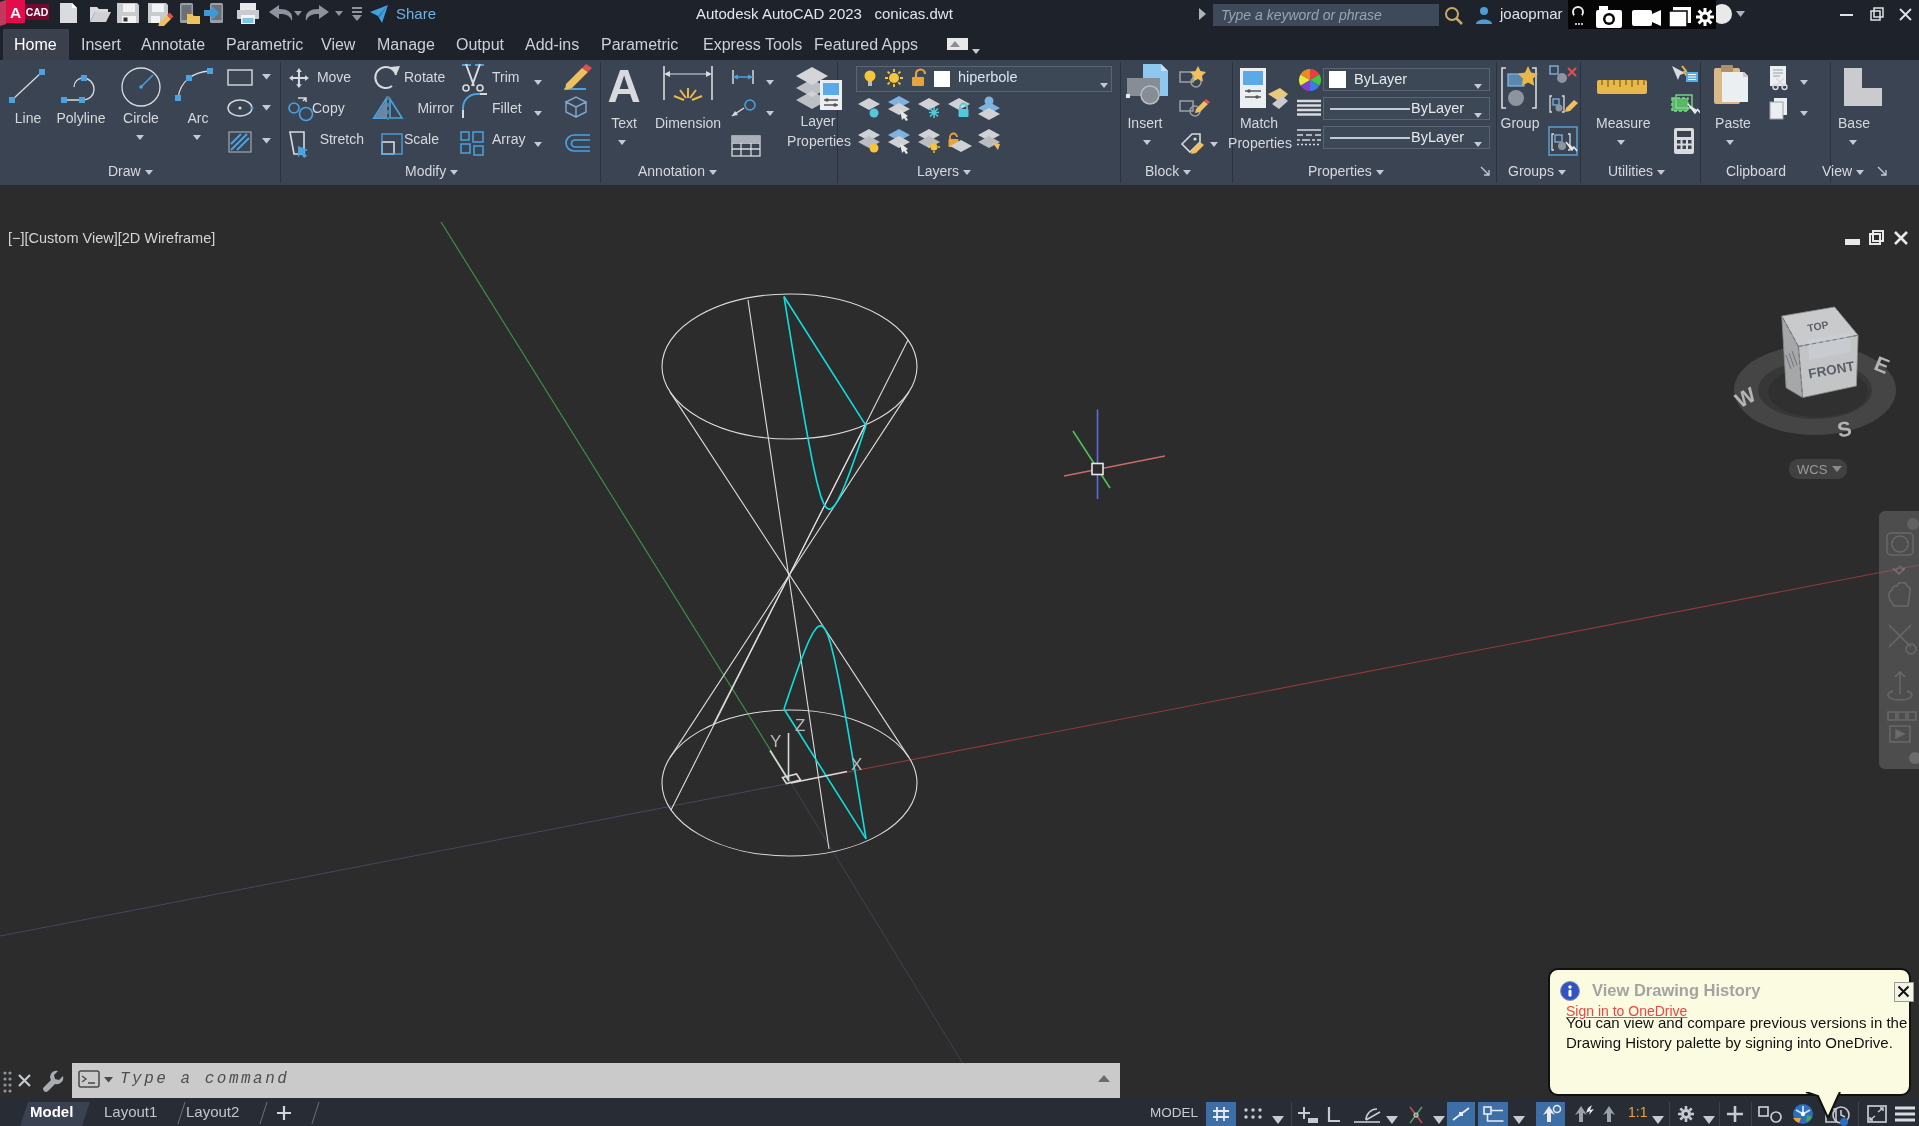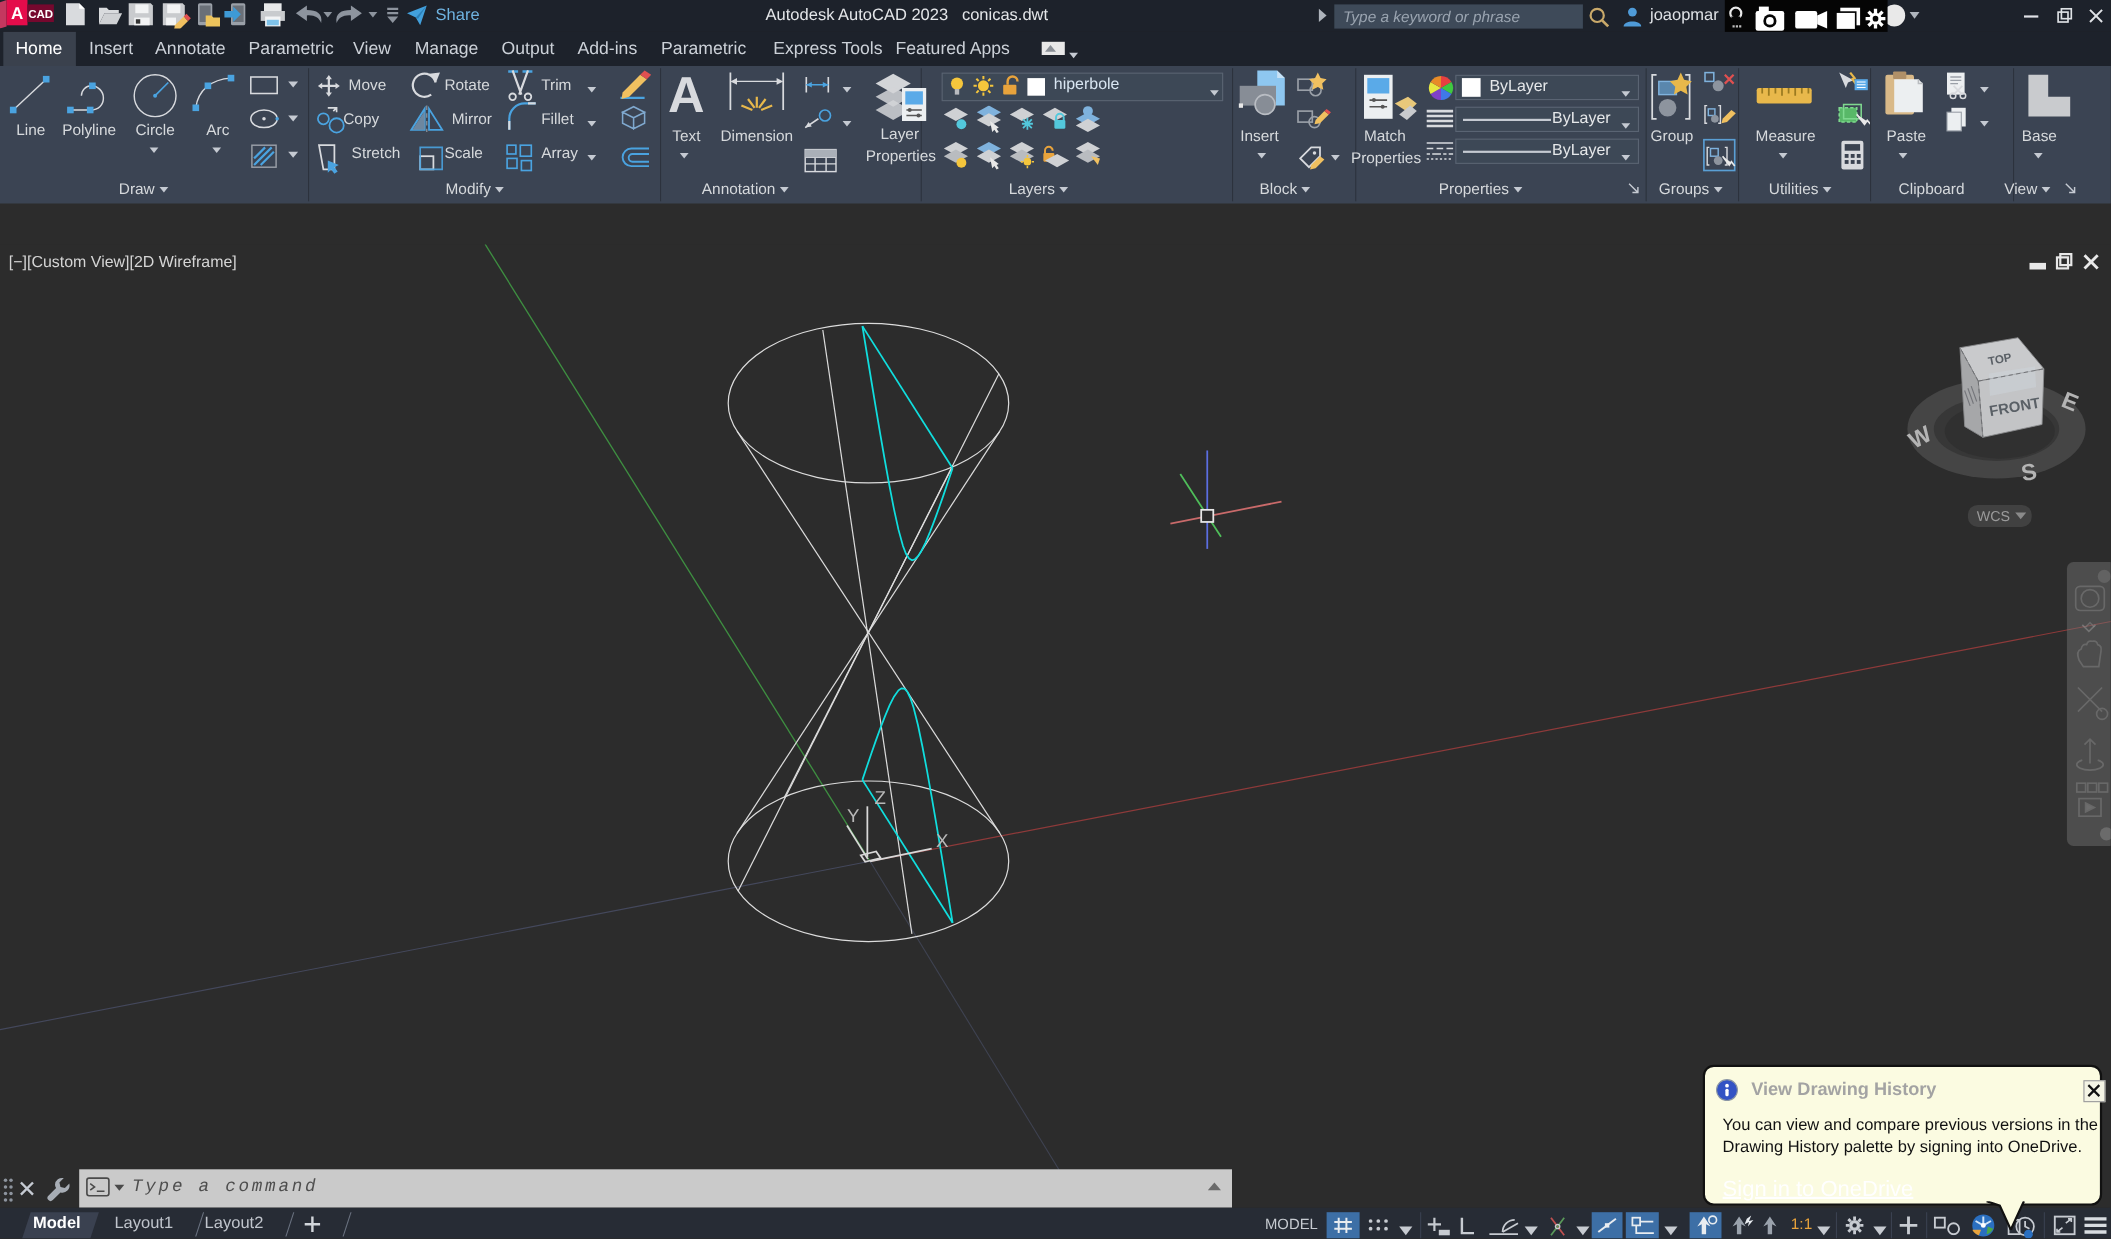--- a/index.html
+++ b/index.html
@@ -257,21 +257,21 @@
         <rect x="198" y="70" width="8" height="8"></rect>
           <rect x="210" y="70" width="10" height="10"></rect>
         <rect x="198" y="82" width="9" height="9"></rect>
           <rect x="211" y="84" width="9" height="9"></rect>
       </g>
     </svg>
     <div class="ricon-label" style="left:312px;top:9px;width:44px;text-align:center">Move</div>
     <div class="ricon-label" style="left:404px;top:9px;width:50px;text-align:left">Rotate</div>
     <div class="ricon-label" style="left:492px;top:9px;width:40px;text-align:left">Trim</div>
     <div class="ricon-label" style="left:312px;top:40px;width:44px;text-align:left">Copy</div>
-    <div class="ricon-label" style="left:404px;top:40px;width:50px;text-align:center">Mirror</div>
+    <div class="ricon-label" style="left:404px;top:40px;width:50px;text-align:right">Mirror</div>
     <div class="ricon-label" style="left:492px;top:40px;width:40px;text-align:left">Fillet</div>
     <div class="ricon-label" style="left:312px;top:71px;width:52px;text-align:right">Stretch</div>
     <div class="ricon-label" style="left:404px;top:71px;width:50px;text-align:left">Scale</div>
     <div class="ricon-label" style="left:492px;top:71px;width:40px;text-align:left">Array</div>
     <div class="abs" style="left:534px;top:13px"><span class="tri-d"></span></div>
     <div class="abs" style="left:534px;top:44px"><span class="tri-d"></span></div>
     <div class="abs" style="left:534px;top:75px"><span class="tri-d"></span></div>
     <svg class="abs" style="left:562px;top:2px" width="34" height="100" viewBox="0 0 34 100">
       <path d="M2 27 h22" stroke="#4aa3e0" stroke-width="2"></path>
         <path d="M4 22 l16 -16 6 4 -16 16 -7 2 z" fill="#f0c060"></path>
@@ -822,14 +822,14 @@
     <circle cx="10" cy="10" r="9.5" fill="#3353c4" stroke="#8b96a4" stroke-width="1"></circle>
     <circle cx="10" cy="6" r="1.7" fill="#fff"></circle>
     <rect x="8.5" y="8.7" width="3" height="7" rx="1.4" fill="#fff"></rect>
   </svg>
   <div class="abs" style="left:1592px;top:981px;font-size:16.5px;font-weight:bold;color:#a3a3a3">View Drawing History</div>
   <div class="abs" style="left:1894px;top:982px;width:20px;height:20px;border:1px solid #999;background:#f4f4e4"></div>
   <svg class="abs" style="left:1897px;top:985px" width="13" height="13" viewBox="0 0 13 13">
       <path d="M1.5 1.5 l10 10 M11.5 1.5 l-10 10" stroke="#111" stroke-width="2"></path>
     </svg>
   <div class="abs" style="left:1566px;top:1013px;width:356px;font-size:15px;color:#111;line-height:19.5px">You can view and compare previous versions in the<br>Drawing History palette by signing into OneDrive.</div>
-  <div class="abs" style="left:1566px;top:1070px;font-size:20px;color:#ffffff;text-decoration:underline">Sign in to OneDrive</div>
+  <div class="abs" style="left:1566px;top:1003px;font-size:14px;color:#ef4444;text-decoration:underline">Sign in to OneDrive</div>
 </div>
 
 </body></html>

